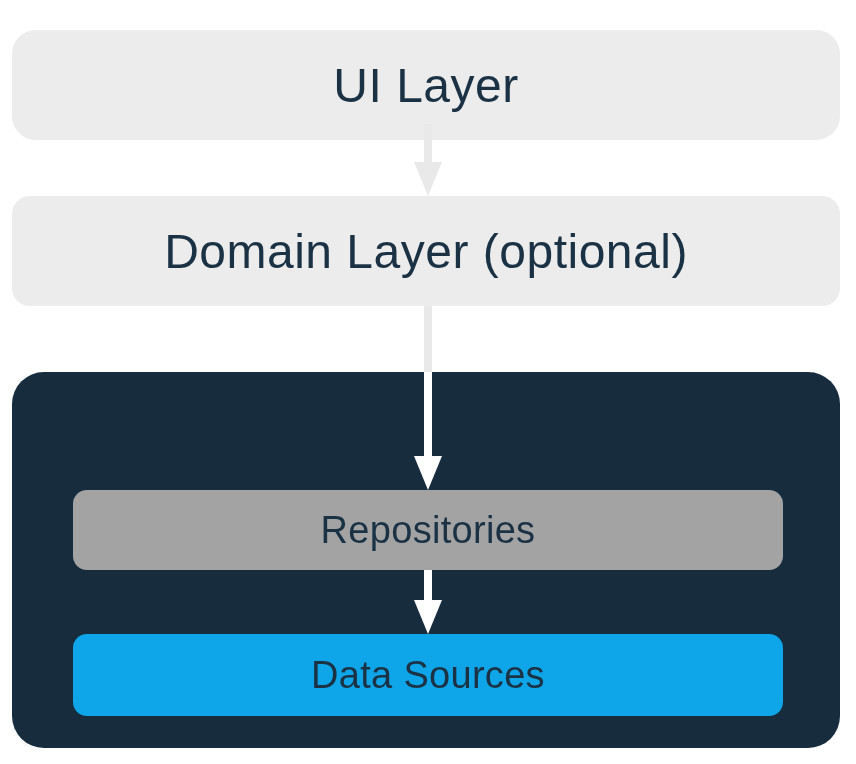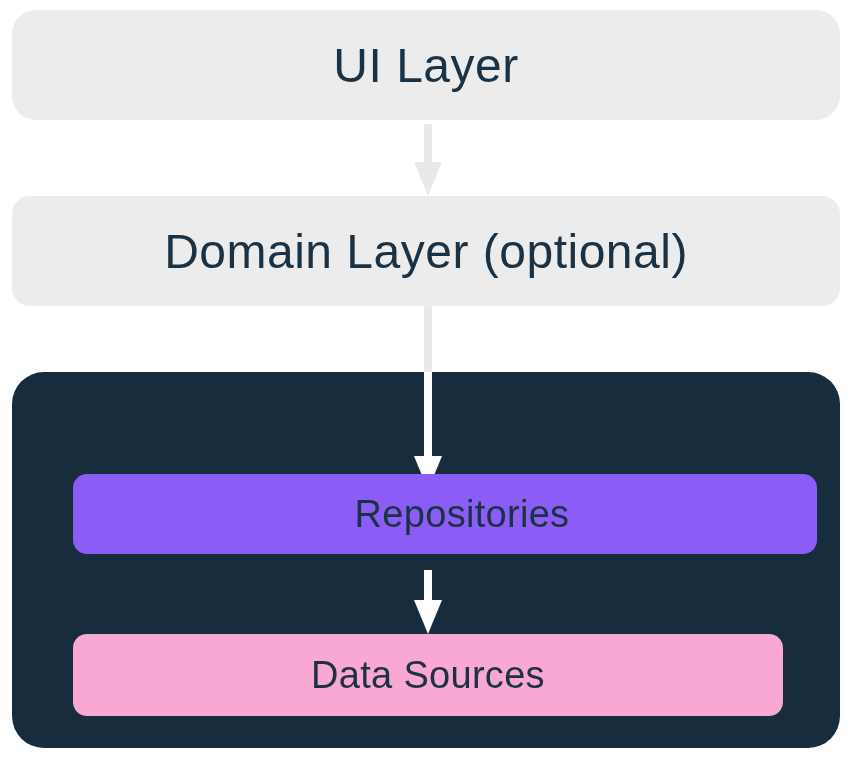--- a/index.html
+++ b/index.html
@@ -23,21 +23,21 @@
     height: 110px;
     background: #ececec;
     border-radius: 24px;
     display: flex;
     align-items: center;
     justify-content: center;
     font-size: 48px;
     color: #1b3245;
     letter-spacing: 0.5px;
   }
-  .box-ui     { top: 10px; justify-content: center; }
+  .box-ui     { top: 30px; justify-content: center; }
   .box-domain { top: 196px; border-radius: 18px; }
 
   
   .data-layer {
     position: absolute;
     left: 12px;
     top: 372px;
     width: 828px;
     height: 376px;
     background: #172d3e;
@@ -60,22 +60,22 @@
     width: 710px;
     height: 80px;
     border-radius: 14px;
     display: flex;
     align-items: center;
     justify-content: center;
     font-size: 38px;
     color: #1b3245;
     letter-spacing: 0.3px;
   }
-  .box-repositories { top: 474px; background: #8b5cf6; padding-left: 34px; }
-  .box-datasources  { top: 634px; height: 82px; background: #f9a8d4; }
+  .box-repositories { top: 490px; background: #a3a3a3; }
+  .box-datasources  { top: 634px; height: 82px; background: #0ea5e9; }
 
   
   .arrow-shaft {
     position: absolute;
     left: 424px;
     width: 8px;
   }
   .arrow-head {
     position: absolute;
     left: 414px;

